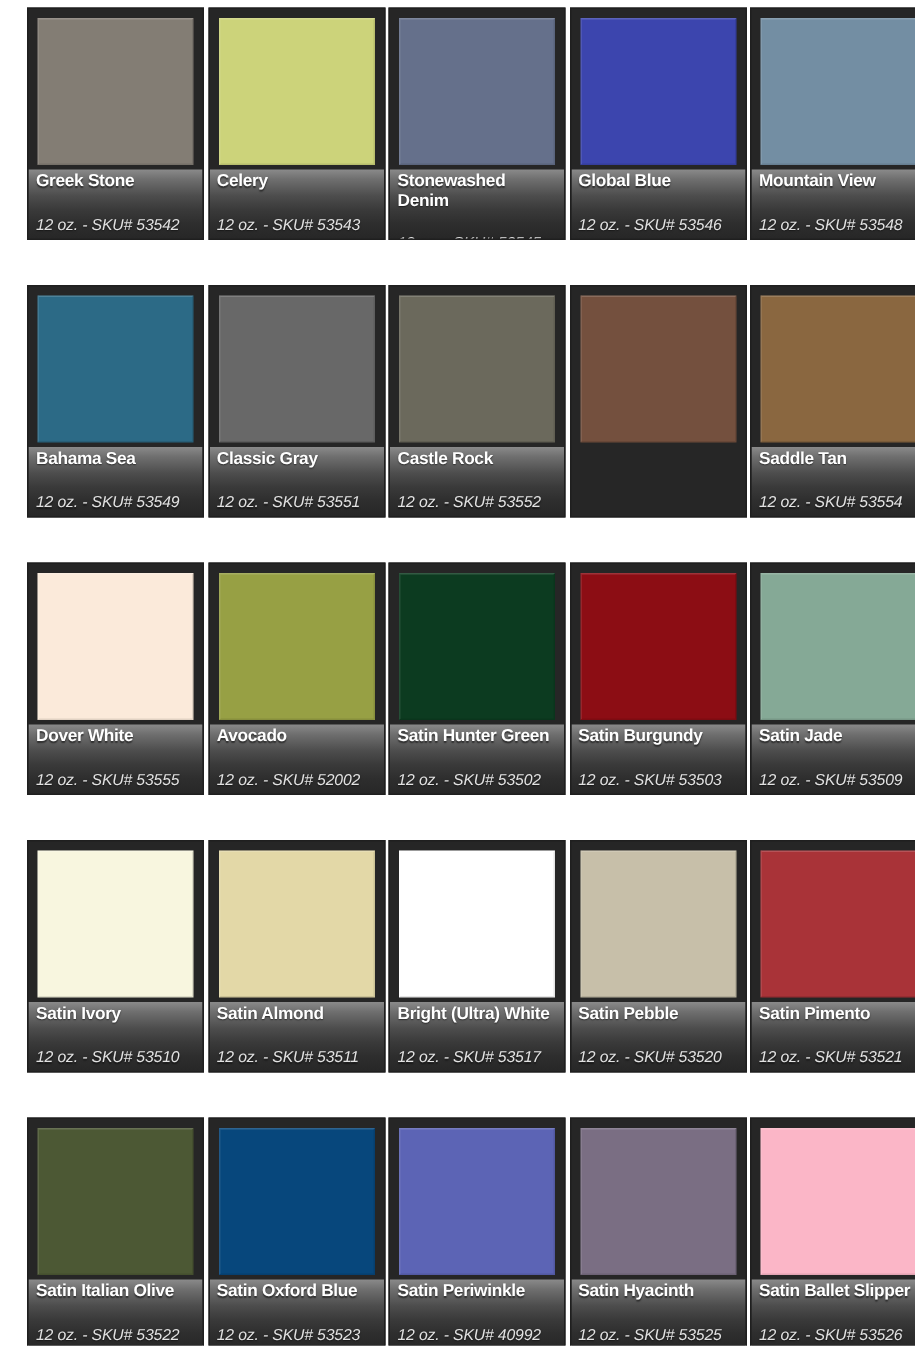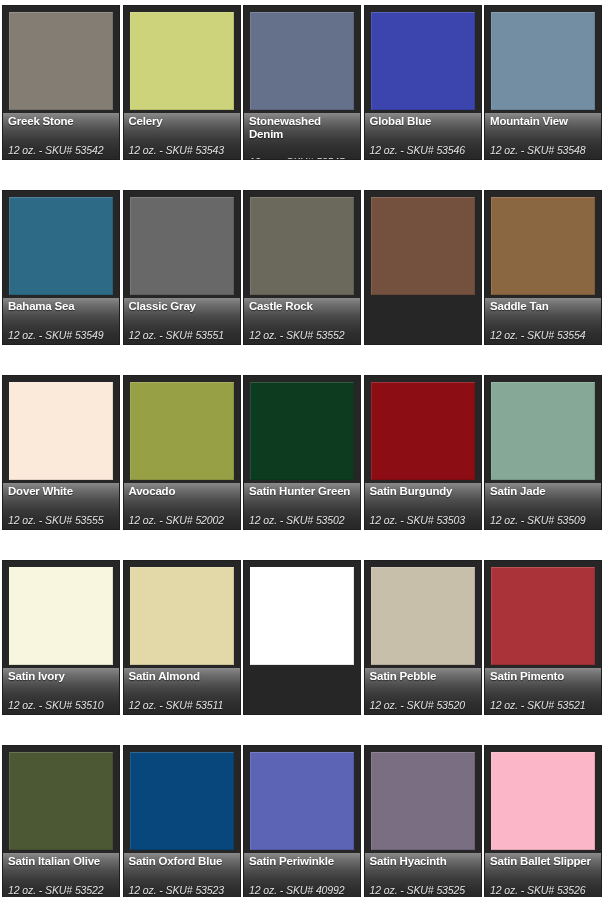--- a/index.html
+++ b/index.html
@@ -16,21 +16,21 @@
 
   #swatch-grid {
     position: relative;
     width: 610px;
     height: 897px;
     display: grid;
     grid-template-columns: repeat(5, 118px);
     grid-template-rows: repeat(5, 155px);
     column-gap: 2.5px;
     row-gap: 30px;
-    padding: 5px 0 0 2px;
+    padding: 5px 0 0 18px;
     box-sizing: border-box;
     background: #ffffff;
   }
 
   .swatch-card {
     position: relative;
     width: 118px;
     height: 155px;
     background: #262626;
     box-sizing: border-box;
@@ -248,20 +248,24 @@
       </div>
       <div class="swatch-label">
         <div class="swatch-name">Satin Almond</div>
         <div class="swatch-sku">12 oz. - SKU# 53511</div>
       </div>
     </div>
     <div class="swatch-card">
       <div class="swatch-chip-wrap">
         <div class="swatch-chip" style="background-color: rgb(255, 255, 255);"></div>
       </div>
+      <div class="swatch-label">
+        <div class="swatch-name">Bright (Ultra) White</div>
+        <div class="swatch-sku">12 oz. - SKU# 53517</div>
+      </div>
     </div>
     <div class="swatch-card">
       <div class="swatch-chip-wrap">
         <div class="swatch-chip" style="background-color: rgb(199, 191, 169);"></div>
       </div>
       <div class="swatch-label">
         <div class="swatch-name">Satin Pebble</div>
         <div class="swatch-sku">12 oz. - SKU# 53520</div>
       </div>
     </div>

